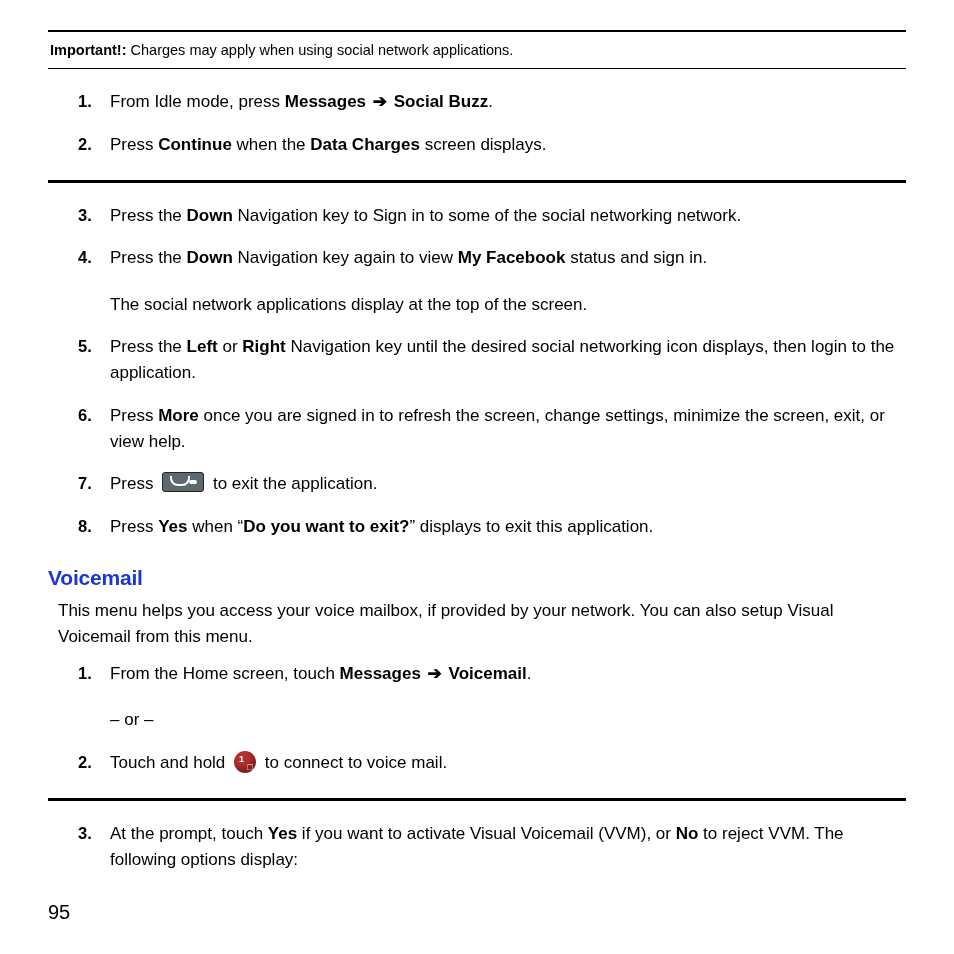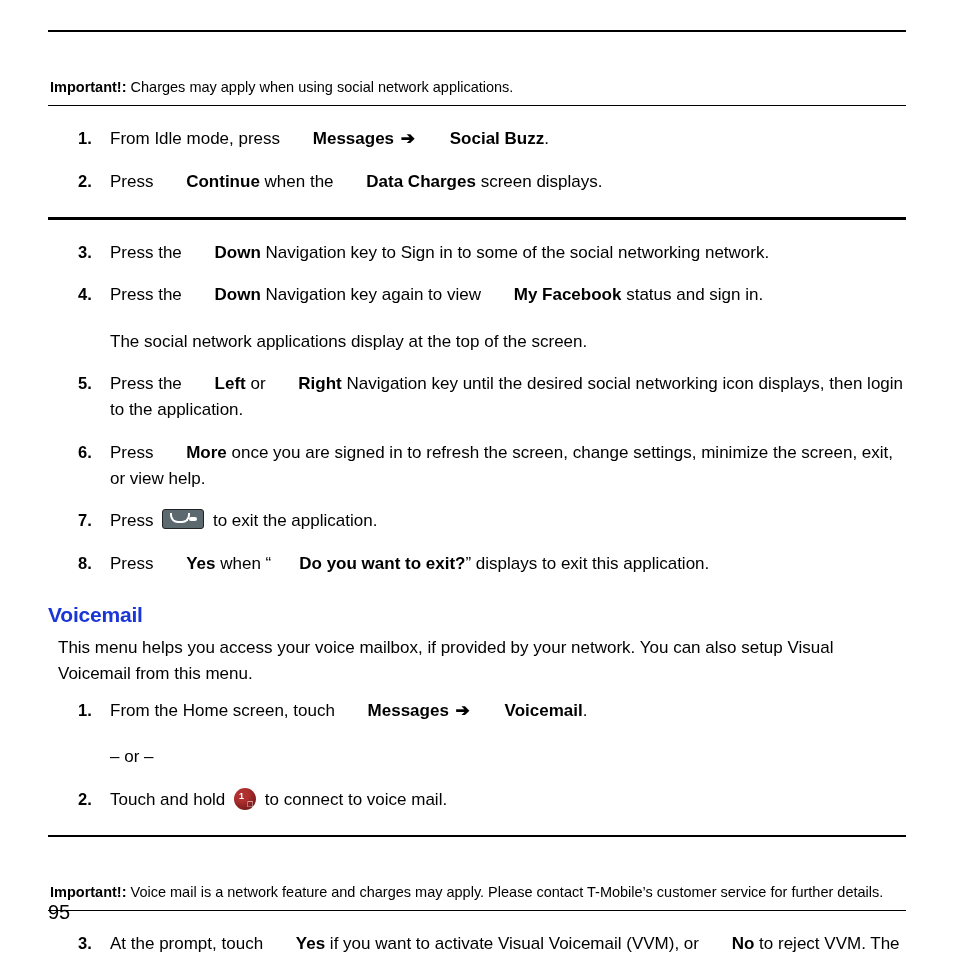--- a/index.html
+++ b/index.html
@@ -21,21 +21,20 @@
     margin: 0;
   }
   .rule-thin {
     border-top: 1px solid #000;
     margin: 0;
   }
   .callout {
     font-size: 14.5px;
     line-height: 1.4;
     padding: 8px 2px;
-    margin-top: 37px;
   }
   .callout .label {
     font-weight: bold;
   }
   ol.steps {
     list-style: none;
     padding: 0 0 0 30px;
     margin: 12px 0 14px 0;
   }
   ol.steps > li {
@@ -44,21 +43,21 @@
     padding: 8px 0 8px 32px;
     position: relative;
   }
   ol.steps > li .num {
     position: absolute;
     left: 0;
     top: 8px;
     font-weight: bold;
     font-size: 16.5px;
   }
-  .b { font-weight: bold; margin-left: 28px; }
+  .b { font-weight: bold; }
   .arrow { font-weight: bold; padding: 0 2px; }
   .subline {
     display: block;
     margin-top: 20px;
   }
   .section-head {
     color: #1b36d6;
     font-weight: 900;
     font-size: 21px;
     margin: 18px 0 8px 0;
@@ -191,23 +190,20 @@
       <span>From the Home screen, touch </span><span class="b">Messages</span><span class="arrow"> ➔ </span><span class="b">Voicemail</span><span>.</span>
       <span class="subline">– or –</span>
     </li>
     <li>
       <span class="num">2.</span>
       <span>Touch and hold </span><span class="icon-vvm"></span><span> to connect to voice mail.</span>
     </li>
   </ol>
 
   <div class="rule-thick"></div>
-  <div class="callout">
-    <span class="label">Important!:</span><span> Voice mail is a network feature and charges may apply. Please contact T-Mobile’s customer service for further details.</span>
-  </div>
   <div class="rule-thin"></div>
 
   <ol class="steps">
     <li>
       <span class="num">3.</span>
       <span>At the prompt, touch </span><span class="b">Yes</span><span> if you want to activate Visual Voicemail (VVM), or </span><span class="b">No</span><span> to reject VVM. The following options display:</span>
     </li>
   </ol>
 
   <div class="pgnum">95</div>

